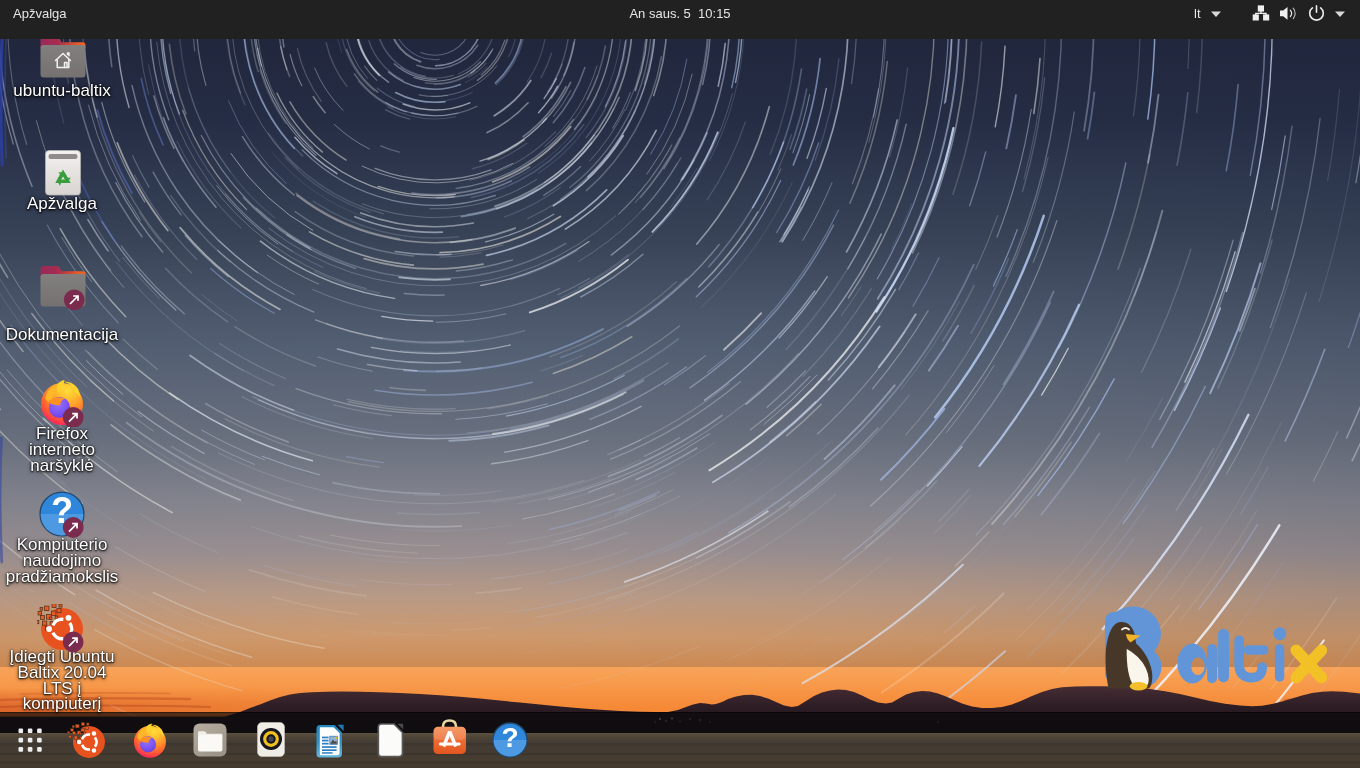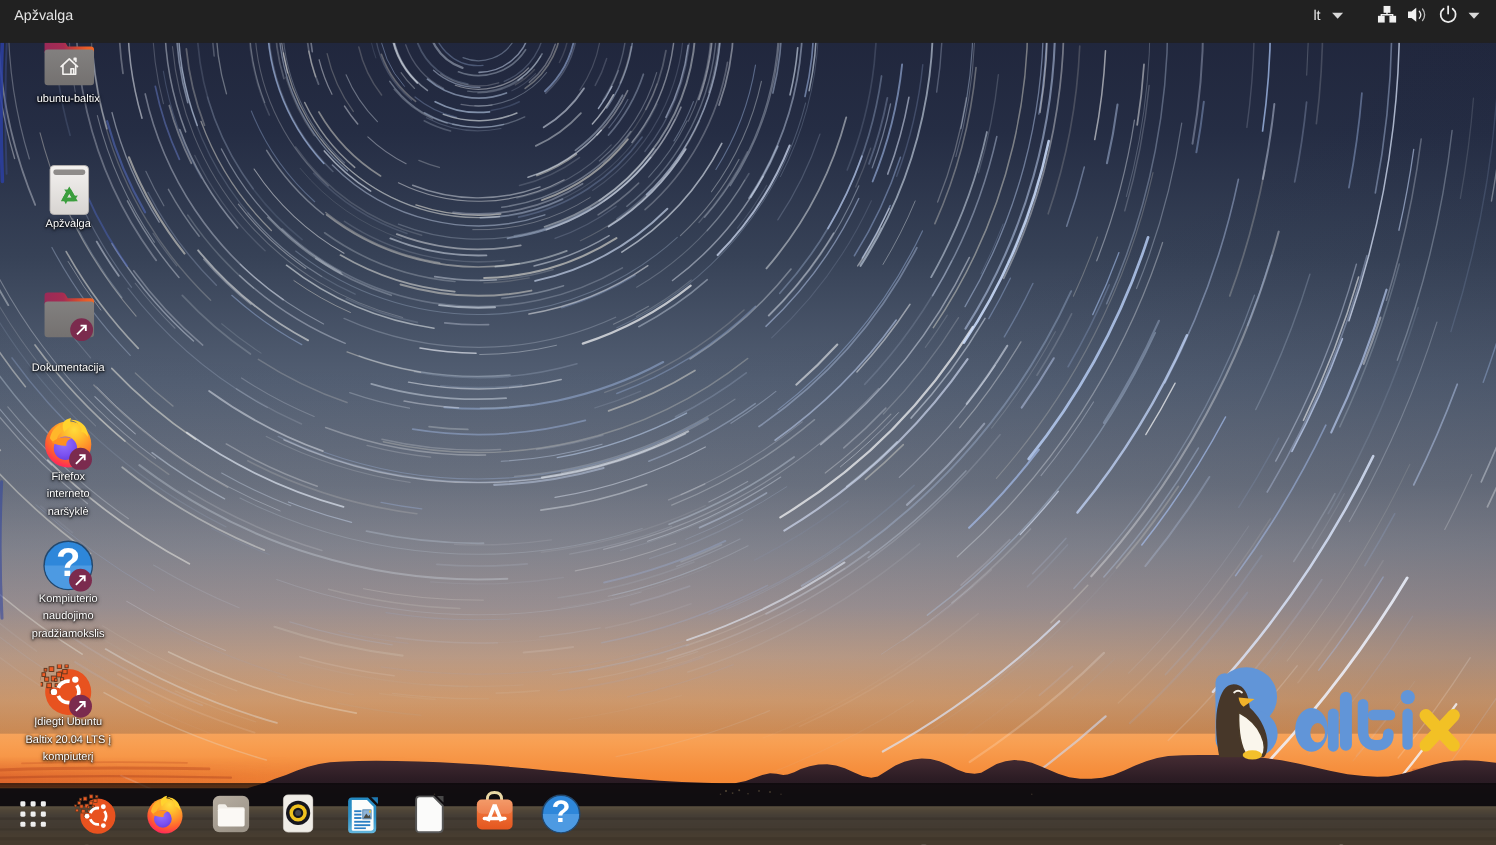--- a/index.html
+++ b/index.html
@@ -1,20 +1,20 @@
 <!DOCTYPE html>
 <html><head><meta charset="utf-8"><style>
 * {margin:0;padding:0;box-sizing:border-box}
 html,body {width:1360px;height:768px;overflow:hidden;background:#000;font-family:"Liberation Sans",sans-serif}
 #stage {position:relative;width:1360px;height:768px}
 #wall {position:absolute;left:0;top:0}
 #topbar {position:absolute;left:0;top:0;width:1360px;height:39px;background:#212121;color:#e5e5e5;font-size:13px}
 #tb-left {position:absolute;left:13px;top:5.5px}
 #tb-clock {position:absolute;left:0;right:0;top:5.5px;text-align:center}
-.lbl {position:absolute;left:2px;width:120px;text-align:center;color:#fff;font-size:10px;line-height:15.8px;
+.lbl {position:absolute;left:2px;width:120px;text-align:center;color:#fff;font-size:17px;line-height:15.8px;
 text-shadow:0 1px 2px rgba(0,0,0,.95),0 0 2px rgba(0,0,0,.85),0 1px 4px rgba(0,0,0,.7)}
 #dock {position:absolute;left:0;top:712px;width:1360px;height:56px;background:rgba(8,7,7,0.66);border-top:1px solid rgba(0,0,0,0.4)}
 </style></head>
 <body>
 <div id="stage">
 <svg id="wall" width="1360" height="768" viewBox="0 0 1360 768">
 <defs>
 <linearGradient id="sky" x1="0" y1="27" x2="0" y2="740" gradientUnits="userSpaceOnUse">
 <stop offset="0" stop-color="#20263c"></stop>
 <stop offset="0.13" stop-color="#252d44"></stop>
@@ -1004,20 +1004,21 @@
           <rect x="0" y="24" width="48" height="24"></rect>
         </clipPath>
       </defs>
 <circle cx="24" cy="24" r="17.0" fill="#2e87da" stroke="#23486e" stroke-width="1.4"></circle>
 <circle cx="24" cy="24" r="16.5" fill="#4d9ae2" clip-path="url(#hclb)"></circle>
 <text x="24" y="31.14" font-family="Liberation Sans, sans-serif" font-size="28.22" font-weight="bold" fill="#fff" text-anchor="middle">?</text>
 
 </svg>
 <div id="topbar">
 <span id="tb-left">Apžvalga</span>
+<span id="tb-clock">An saus. 5&nbsp;&nbsp;10:15</span>
 <svg width="180" height="27" viewBox="0 0 180 27" style="position:absolute;right:0;top:0">
 <text x="14" y="18" font-size="13" fill="#e8e8e8" font-family="Liberation Sans,sans-serif">lt</text>
 <path d="M31,11.5 h10 l-5,5.5 z" fill="#d8d8d8"></path>
 <g stroke="#f0f0f0" stroke-width="1.2" fill="none">
 <rect x="78.4" y="6.0" width="5" height="5" fill="#f0f0f0"></rect>
 <rect x="73.3" y="15.0" width="4.9" height="4.9" fill="#f0f0f0"></rect>
 <rect x="83.7" y="15.0" width="4.9" height="4.9" fill="#f0f0f0"></rect>
 <path d="M80.9,11 V13.4 M75.7,15 V13.4 H86.1 V15"></path>
 </g>
 <g fill="#f0f0f0">

